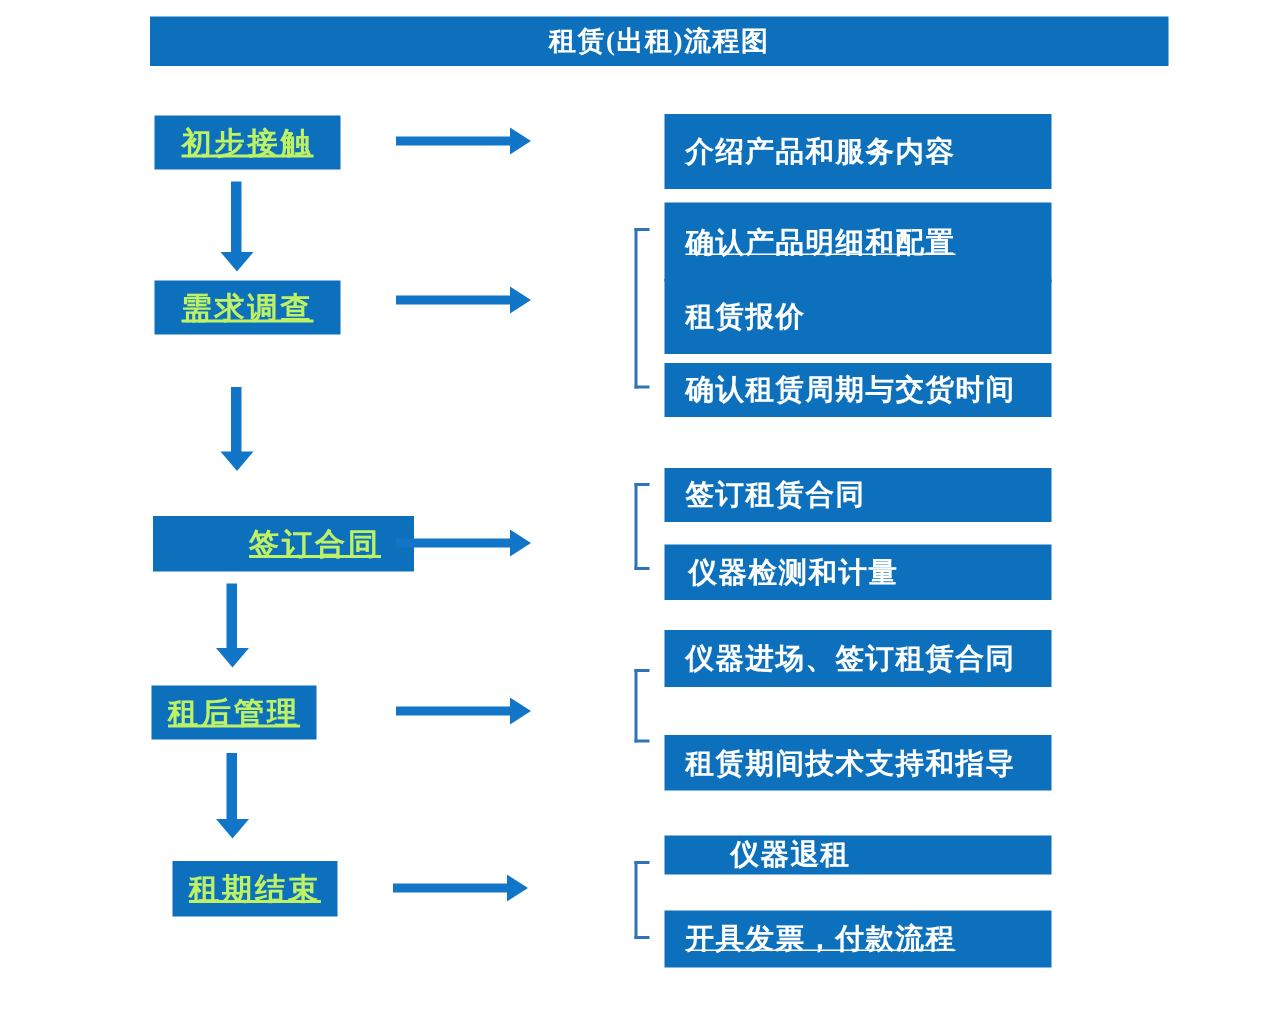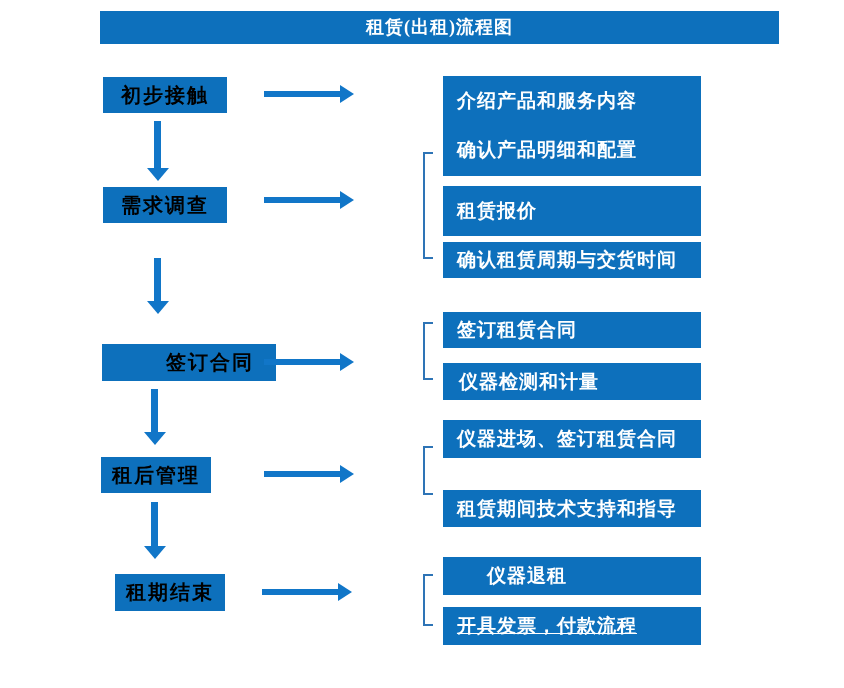--- a/index.html
+++ b/index.html
@@ -6,23 +6,23 @@
   #canvas{
     position:relative;width:844px;height:688px;background:#ffffff;overflow:hidden;
     font-family:"Liberation Serif","DejaVu Serif",serif;
   }
   .title-bar{
     position:absolute;left:100px;top:11px;width:679px;height:33px;
     background:#0D70BC;color:#ffffff;font-weight:bold;font-size:18px;
     text-align:center;line-height:33px;letter-spacing:1px;
   }
   .step-box{
-    position:absolute;background:#0D70BC;color:#000000;font-weight:bold;
+    position:absolute;background:#0D70BC;color:#bef264;font-weight:bold;
     font-size:20px;text-align:center;letter-spacing:2px;
-    display:flex;align-items:center;justify-content:center;
+    display:flex;align-items:center;justify-content:center;text-decoration:underline;
   }
   .detail-box{
     position:absolute;left:443px;width:258px;background:#0D70BC;color:#ffffff;
     font-weight:bold;font-size:19px;letter-spacing:1px;
     display:flex;align-items:center;padding-left:14px;box-sizing:border-box;
   }
   
   .harrow{position:absolute;width:90px;height:18px;}
   .harrow .shaft{position:absolute;left:0;right:12px;top:6px;height:6px;background:#1176C8;}
   .harrow .head{position:absolute;right:0;top:0;width:0;height:0;
@@ -87,26 +87,26 @@
     <div class="head"></div>
   </div>
 
   <div class="bracket" style="top:152px;height:107px;"></div>
   <div class="bracket" style="top:322px;height:58px;"></div>
   <div class="bracket" style="top:446px;height:49px;"></div>
   <div class="bracket" style="top:574px;height:52px;"></div>
 
   <div class="detail-box" style="top:76px;height:50px;">介绍产品和服务内容</div>
 
-  <div class="detail-box" style="top:123px;height:53px;">确认产品明细和配置</div>
+  <div class="detail-box" style="top:135px;height:53px;text-decoration:underline;">确认产品明细和配置</div>
   <div class="detail-box" style="top:186px;height:50px;">租赁报价</div>
   <div class="detail-box" style="top:242px;height:36px;">确认租赁周期与交货时间</div>
 
   <div class="detail-box" style="top:312px;height:36px;">签订租赁合同</div>
   <div class="detail-box" style="top:363px;height:37px;padding-left:16px;">仪器检测和计量</div>
 
   <div class="detail-box" style="top:420px;height:38px;">仪器进场、签订租赁合同</div>
   <div class="detail-box" style="top:490px;height:37px;">租赁期间技术支持和指导</div>
 
-  <div class="detail-box" style="top:557px;height:38px;padding-left:44px;">仪器退租</div>
+  <div class="detail-box" style="top:557px;height:26px;padding-left:44px;">仪器退租</div>
   <div class="detail-box" style="top:607px;height:38px;text-decoration:underline;">开具发票，付款流程</div>
 
 </div>
 
 </body></html>

